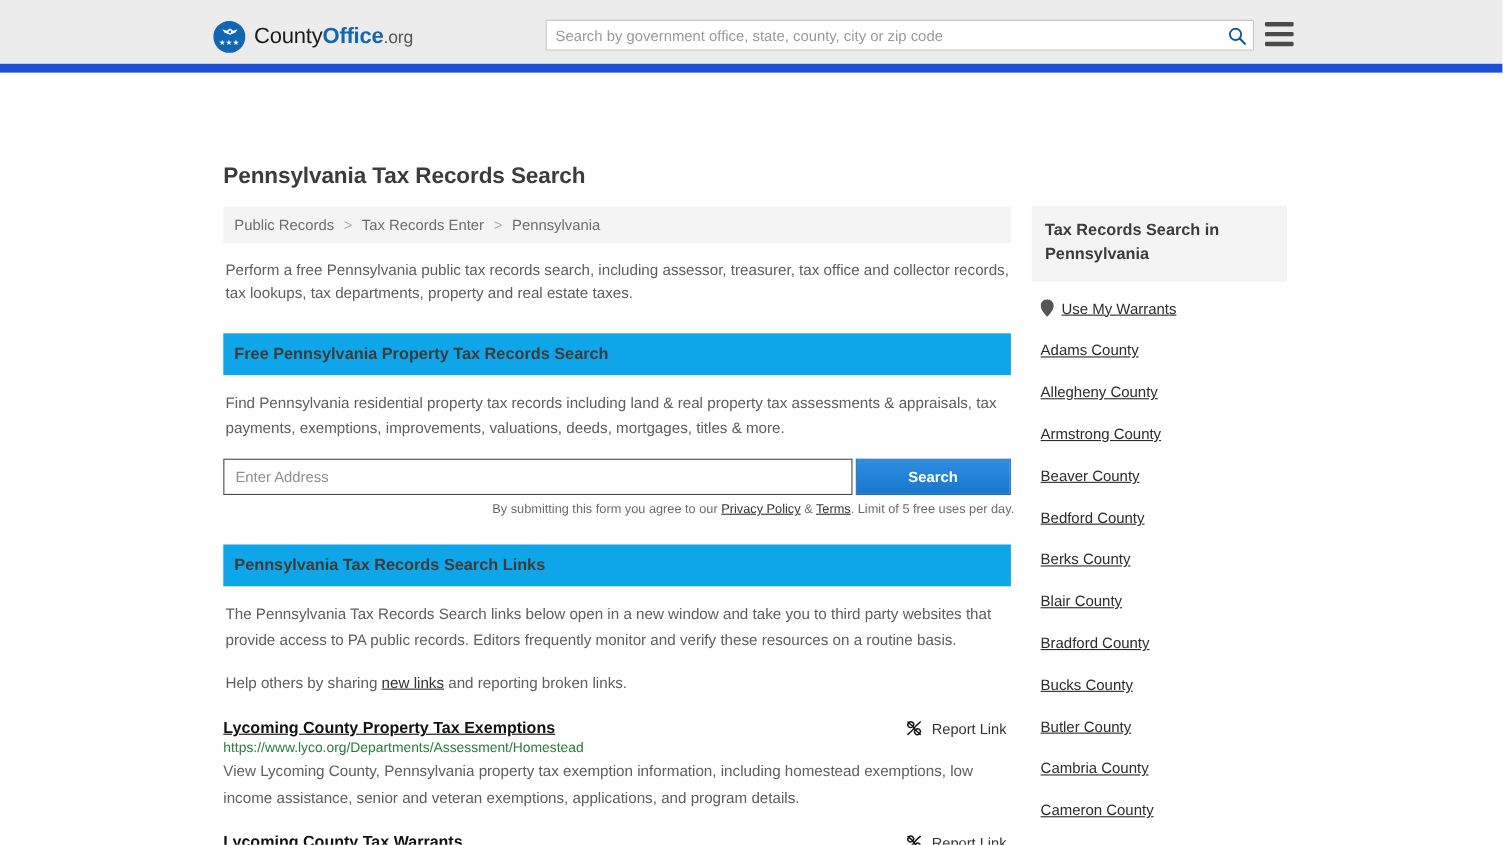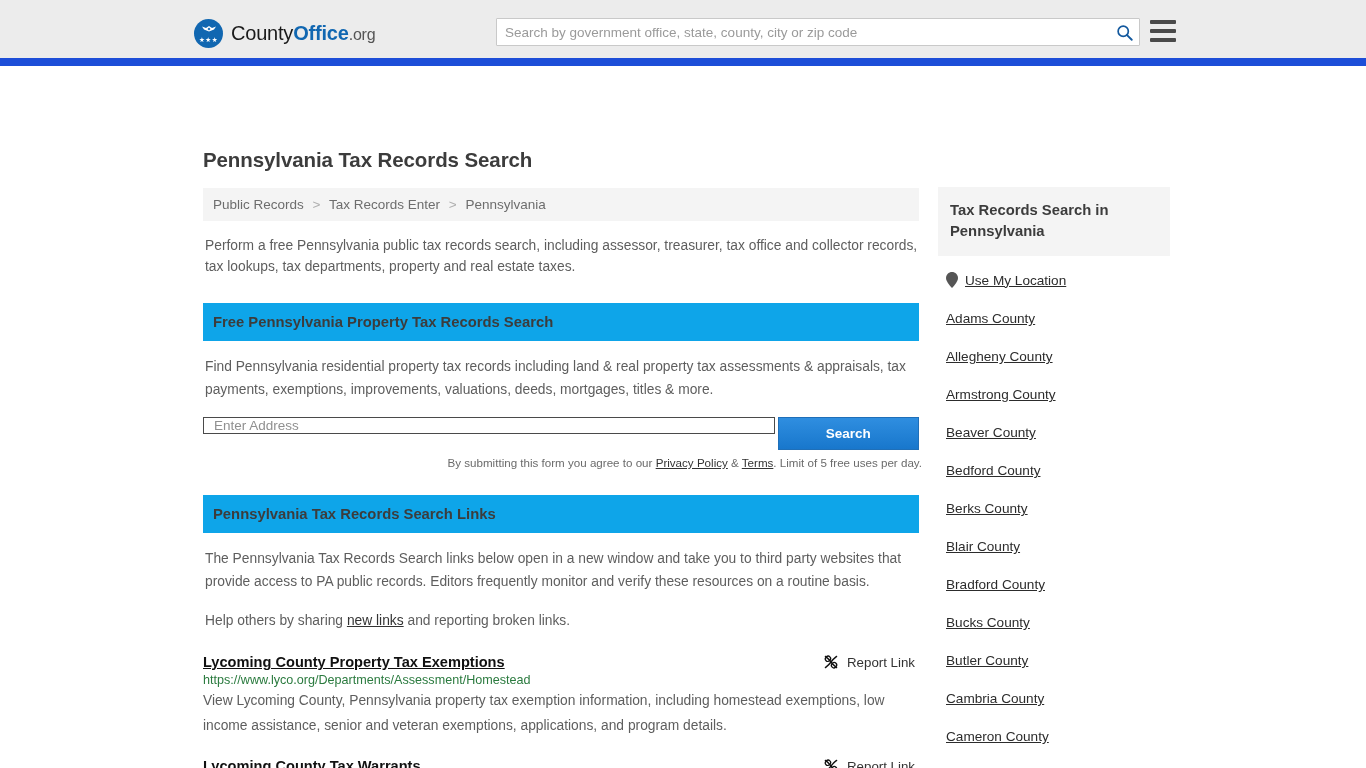--- a/index.html
+++ b/index.html
@@ -169,21 +169,21 @@
   }
   .section-body a { color: #333; text-decoration: underline; }
 
   .form-row {
     display: flex;
     margin: 0 0 6px 0;
     height: 33px;
   }
   .form-row input.addr {
     width: 574px;
-    height: 17px;
+    height: 33px;
     border: 1px solid #4a4a4a;
     outline: none;
     padding: 0 10px;
     font-size: 13.5px;
     font-family: "Liberation Sans", sans-serif;
     color: #333;
     background: #fff;
   }
   .form-row input.addr::placeholder { color: #909090; }
   .form-row button.go {
@@ -367,21 +367,21 @@
 
   </div>
 
   <div class="sidebar">
     <div class="side-head">Tax Records Search in Pennsylvania</div>
 
     <div class="side-item">
       <svg class="pin-icon" width="12" height="16" viewBox="0 0 12 16">
         <path d="M6 0 C2.7 0 0 2.7 0 6 C0 10.2 6 16 6 16 C6 16 12 10.2 12 6 C12 2.7 9.3 0 6 0 Z" fill="#555"></path>
       </svg>
-      <a href="#">Use My Location</a>
+      <a href="#">Use My Warrants</a>
     </div>
 
     <div class="side-item">
         <a href="#">Adams County</a>
       </div>
     <div class="side-item">
         <a href="#">Allegheny County</a>
       </div>
     <div class="side-item">
         <a href="#">Armstrong County</a>

